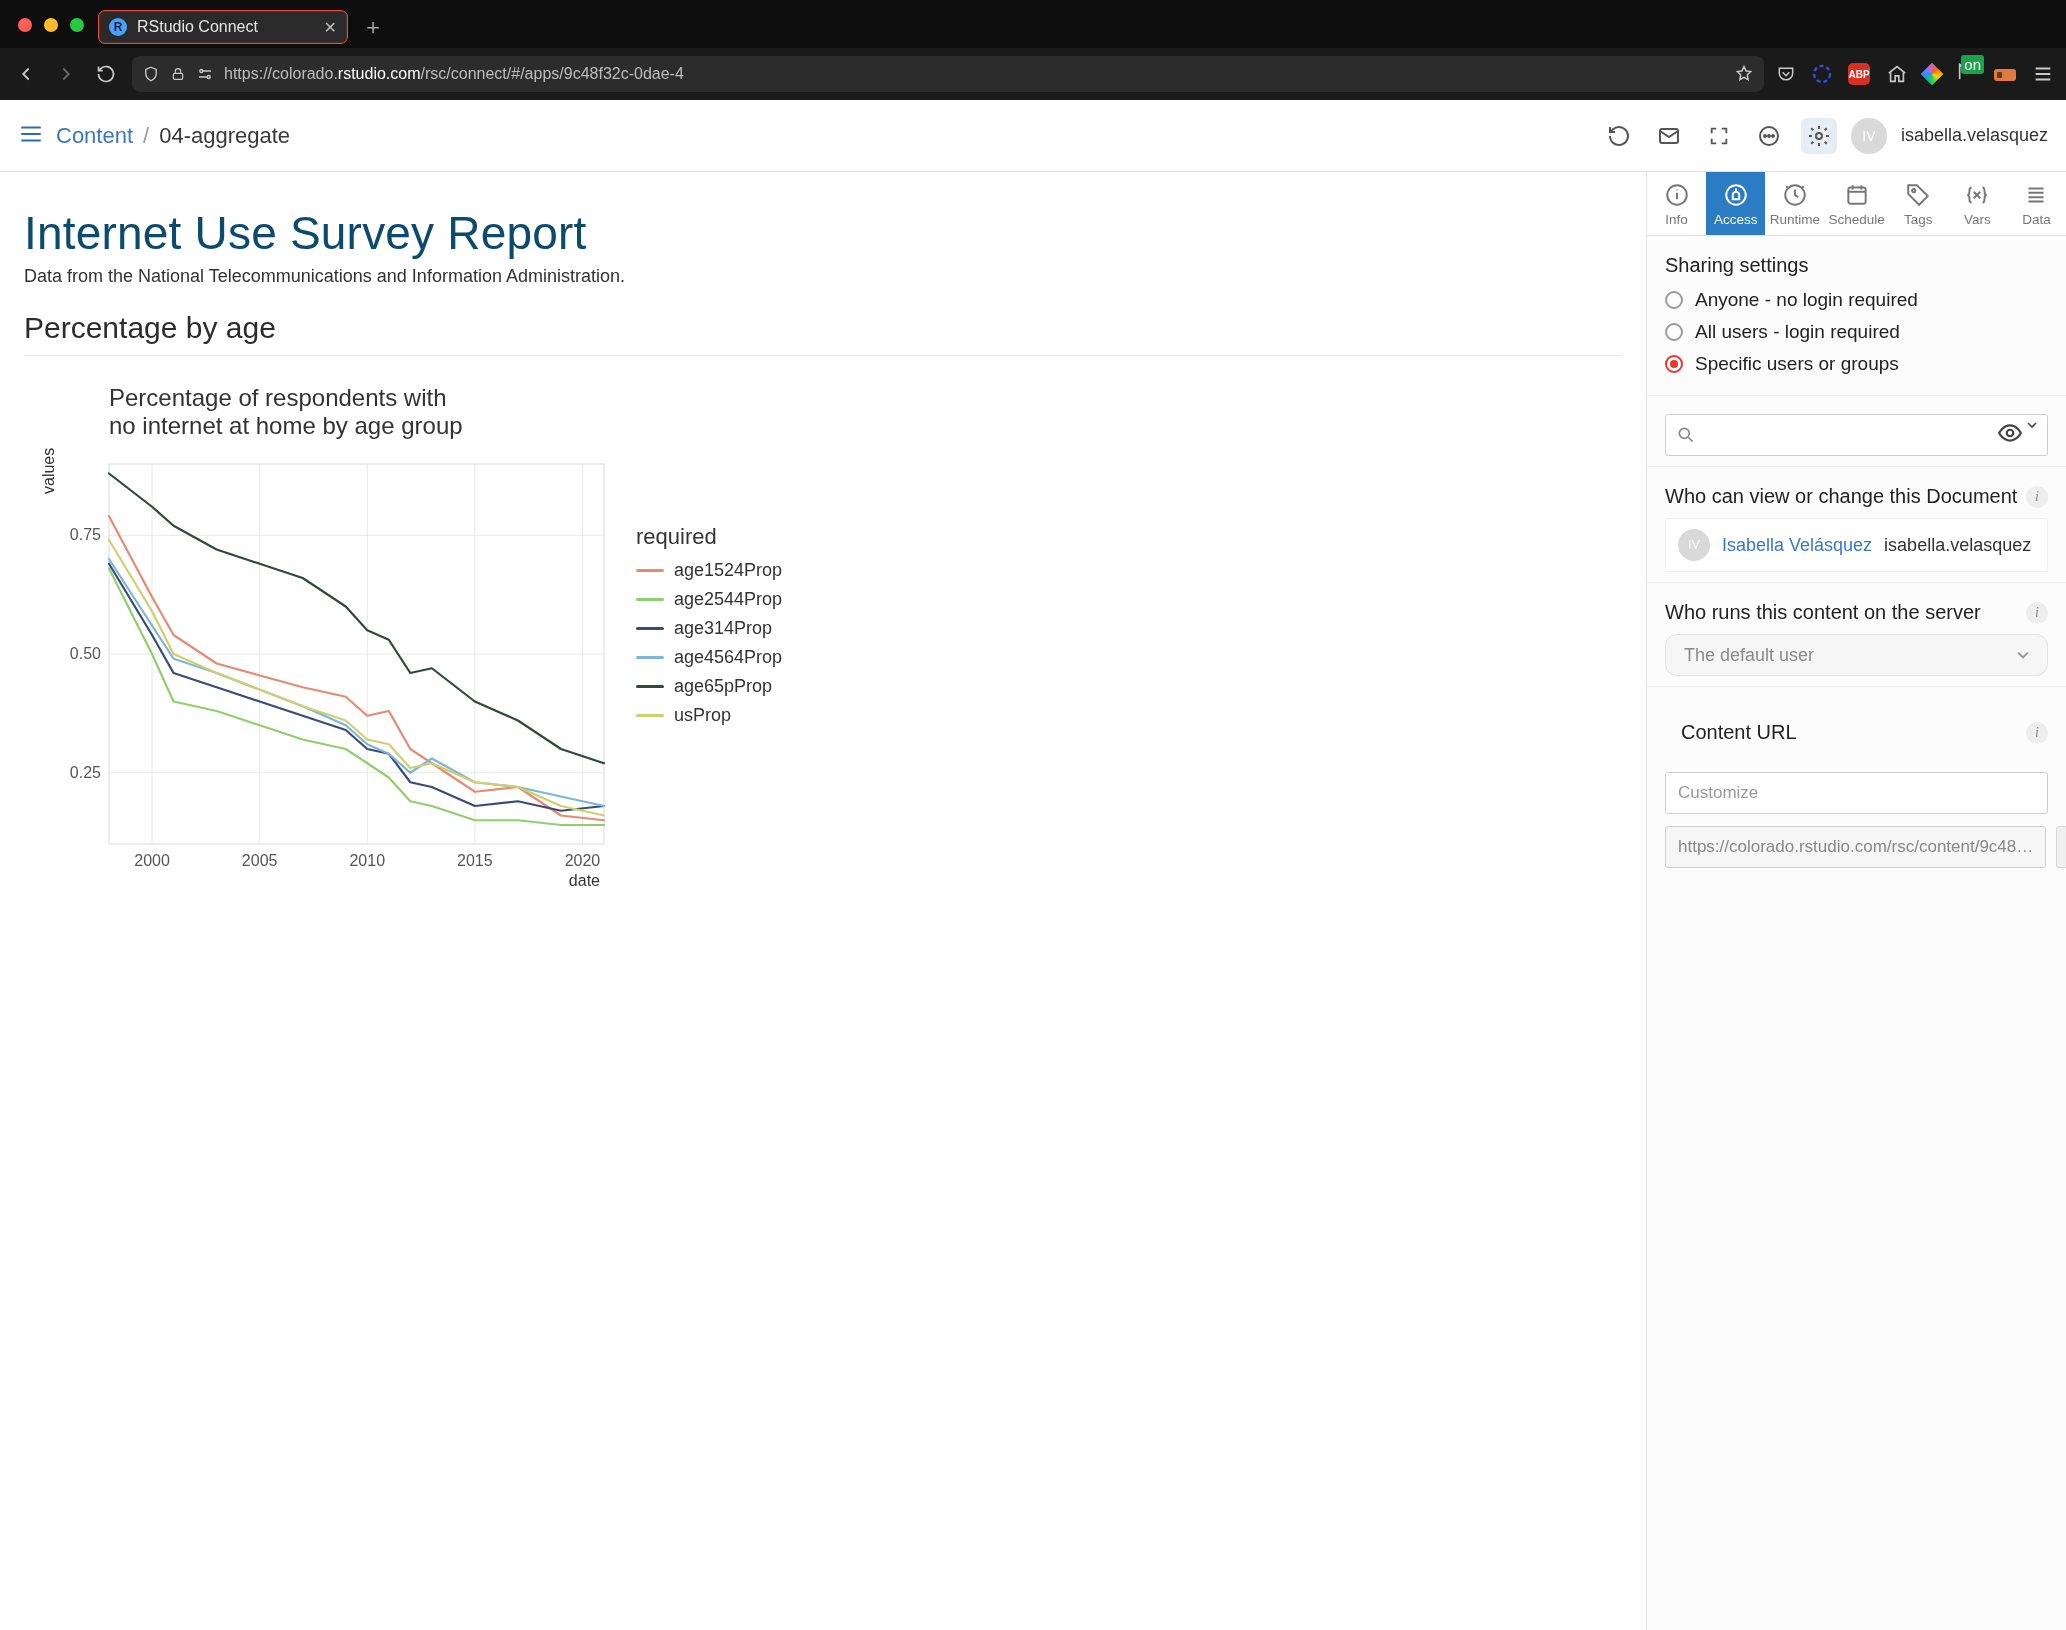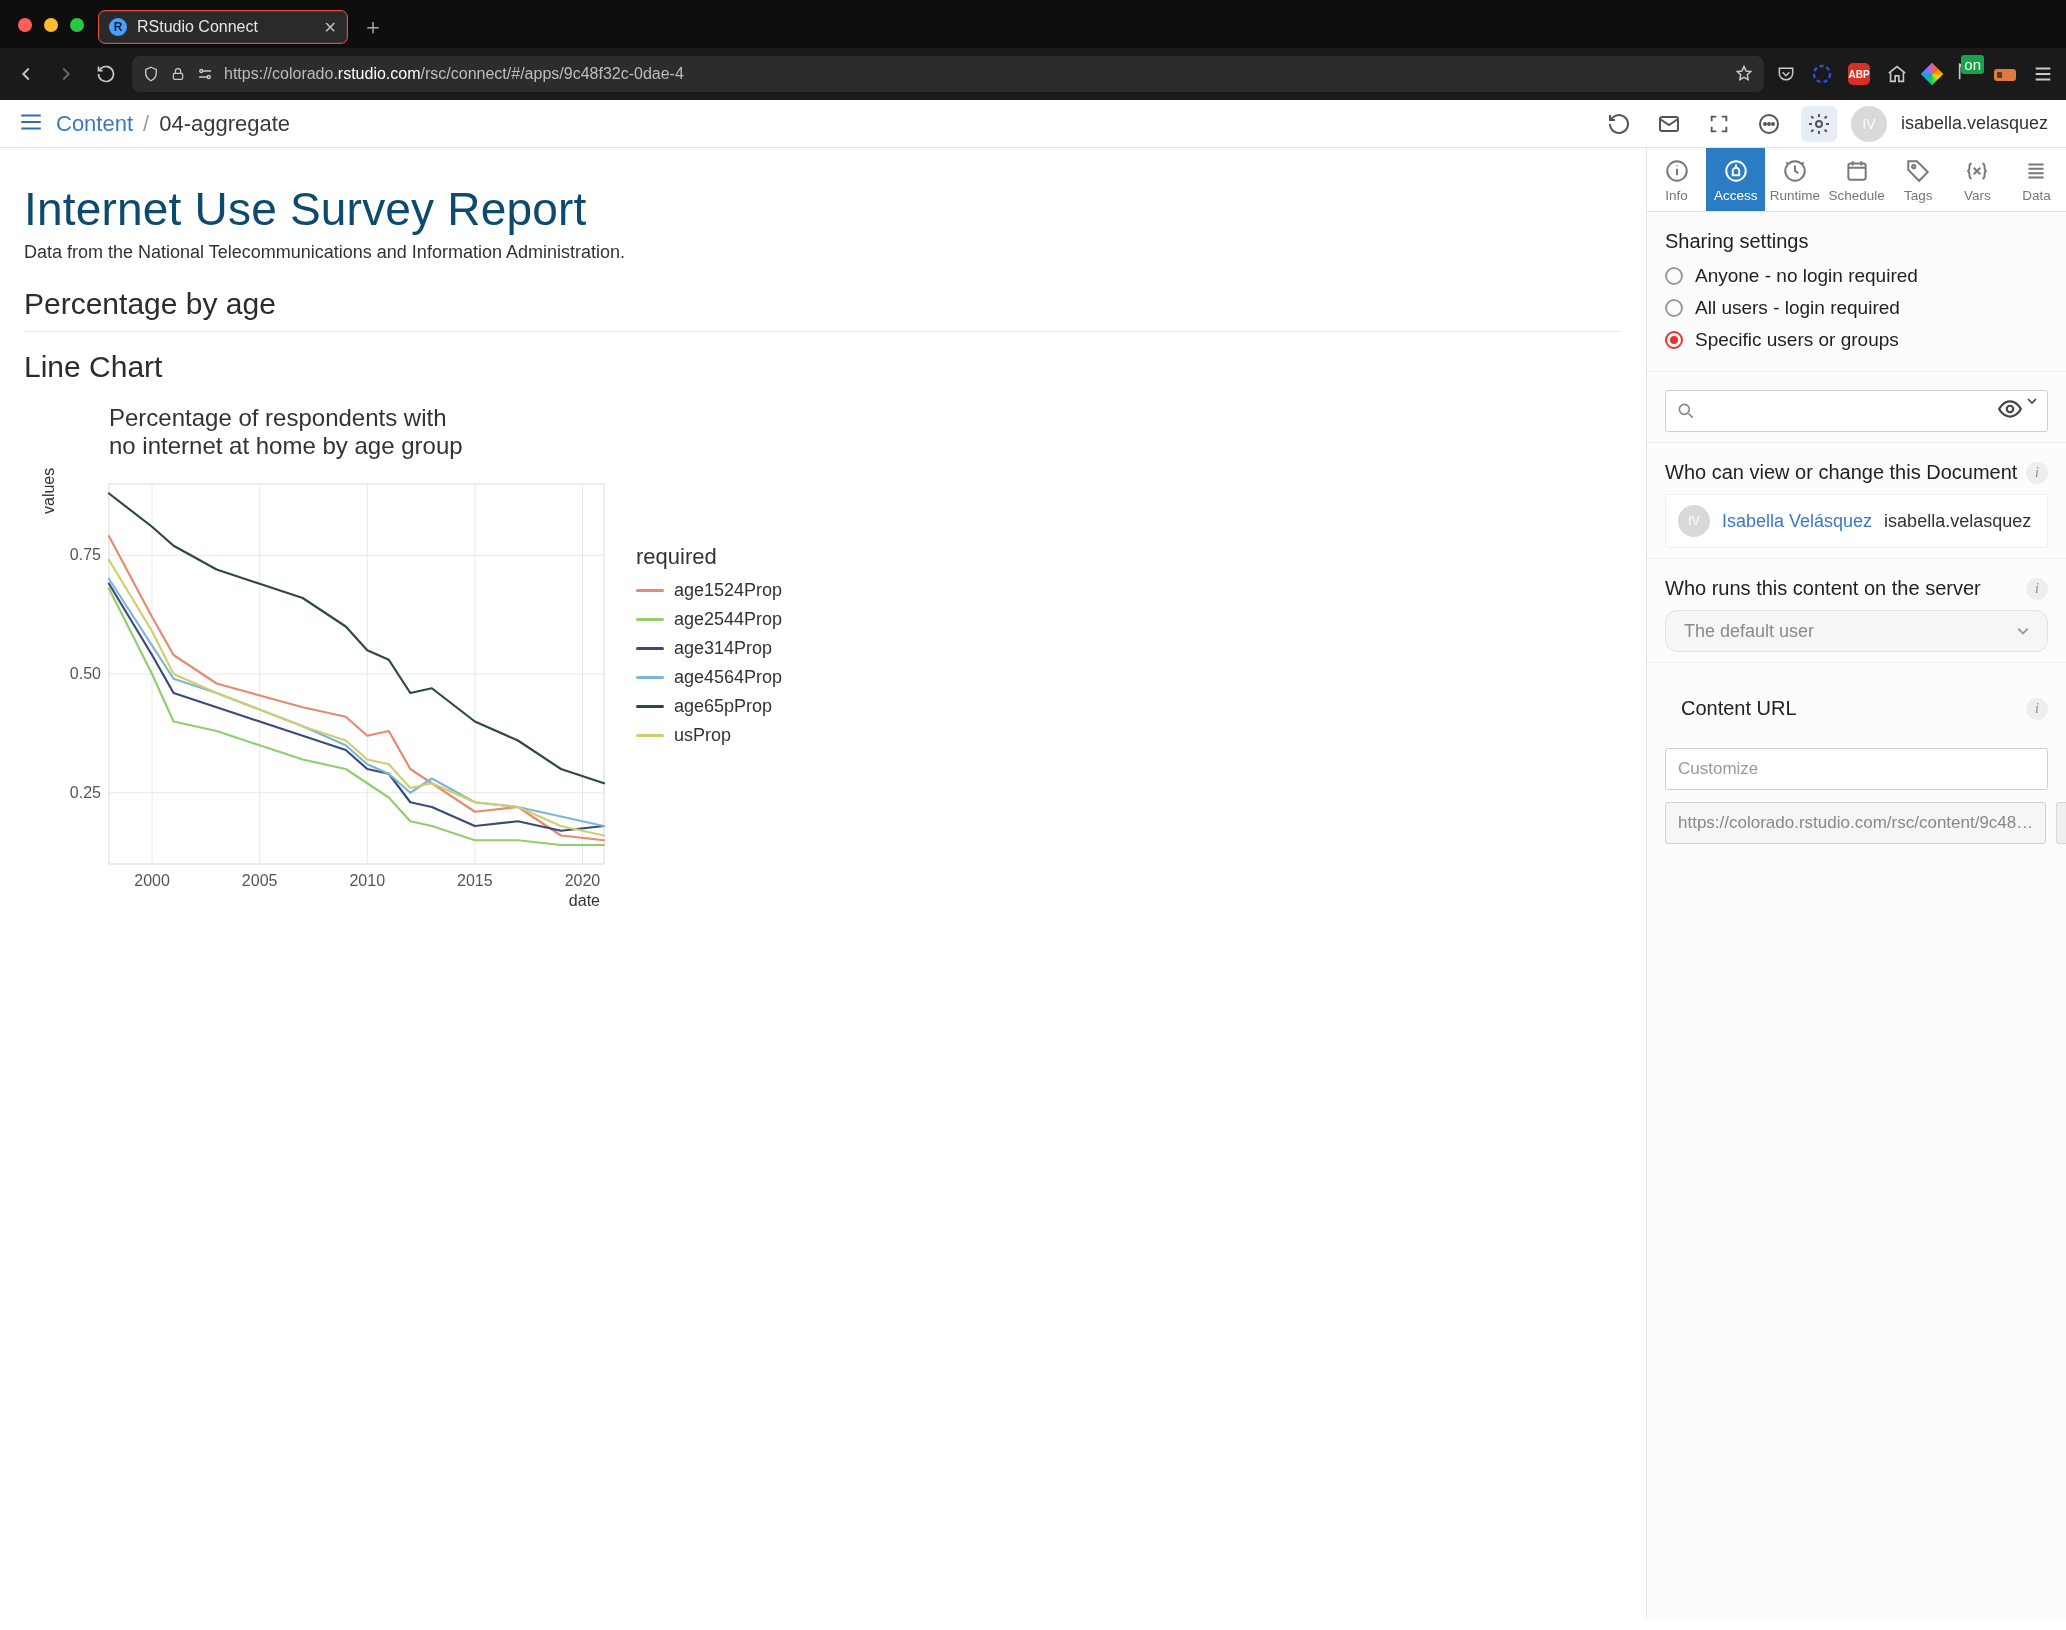--- a/index.html
+++ b/index.html
@@ -27,21 +27,21 @@
   .urlbar{flex:1;display:flex;align-items:center;background:#2c2c2c;border-radius:8px;padding:0 10px;height:36px;color:#bdbdbd;font-size:16px;gap:10px;min-width:0}
   .urlbar .url{white-space:nowrap;overflow:hidden;text-overflow:ellipsis}
   .urlbar .host{color:#fff}
   .ext{display:flex;align-items:center;gap:16px;color:#cfcfcf}
   .ext .sq{width:22px;height:22px;border-radius:5px}
   .abp{background:#d93025;color:#fff;font-size:10px;font-weight:700;display:flex;align-items:center;justify-content:center;padding:0 3px}
   .diamond{background:conic-gradient(#ff6a00,#ffd600,#00d26a,#2196f3,#b266ff,#ff6a00);transform:rotate(45deg);width:16px;height:16px}
   .flag{position:relative}
   .flag .on{position:absolute;top:-6px;right:-6px;background:#1aa34a;color:#fff;font-size:15px;padding:1px 3px;border-radius:3px}
   
-  .appbar{display:flex;align-items:center;height:48px;border-bottom:1px solid var(--border);padding:16px 18px;gap:12px;background:#fff}
+  .appbar{display:flex;align-items:center;height:72px;border-bottom:1px solid var(--border);padding:16px 18px;gap:12px;background:#fff}
   .hamburger{color:#2f6db0}
   .crumbs{font-size:22px;display:flex;align-items:center;gap:10px}
   .crumbs a{color:var(--blue);text-decoration:none}
   .crumbs .sep{color:#999}
   .crumbs .cur{color:#3a3a3a}
   .appbar .right{margin-left:auto;display:flex;align-items:center;gap:14px;color:#555}
   .iconbtn{width:36px;height:36px;border-radius:6px;display:flex;align-items:center;justify-content:center;color:#555}
   .iconbtn.active{background:#e7edf5}
   .avatar{width:36px;height:36px;border-radius:50%;background:#d9d9d9;color:#fff;display:flex;align-items:center;justify-content:center;font-size:14px}
   .uname{font-size:18px;color:#333}
@@ -216,21 +216,20 @@
     <span class="uname">isabella.velasquez</span>
   </div>
 </div>
 
 <div class="main">
   <div class="doc">
     <h1>Internet Use Survey Report</h1>
     <div class="subtitle">Data from the National Telecommunications and Information Administration.</div>
     <h2>Percentage by age</h2>
     <div class="rule"></div>
-    <h2>Line Chart</h2>
 
     <div class="chartwrap">
       <svg id="chart-svg" width="590" height="520">
           <text x="85" y="32" font-size="24" fill="#333">Percentage of respondents with</text>
           <text x="85" y="60" font-size="24" fill="#333">no internet at home by age group</text>
           <rect x="85" y="90" width="495" height="380" fill="#fff" stroke="#d9d9d9"></rect>
           <line x1="85" x2="580" y1="398.75" y2="398.75" stroke="#e8e8e8"></line>
           <text x="77" y="403.75" text-anchor="end" font-size="16" fill="#555">0.25</text>
           <line x1="85" x2="580" y1="280" y2="280" stroke="#e8e8e8"></line>
           <text x="77" y="285" text-anchor="end" font-size="16" fill="#555">0.50</text>

